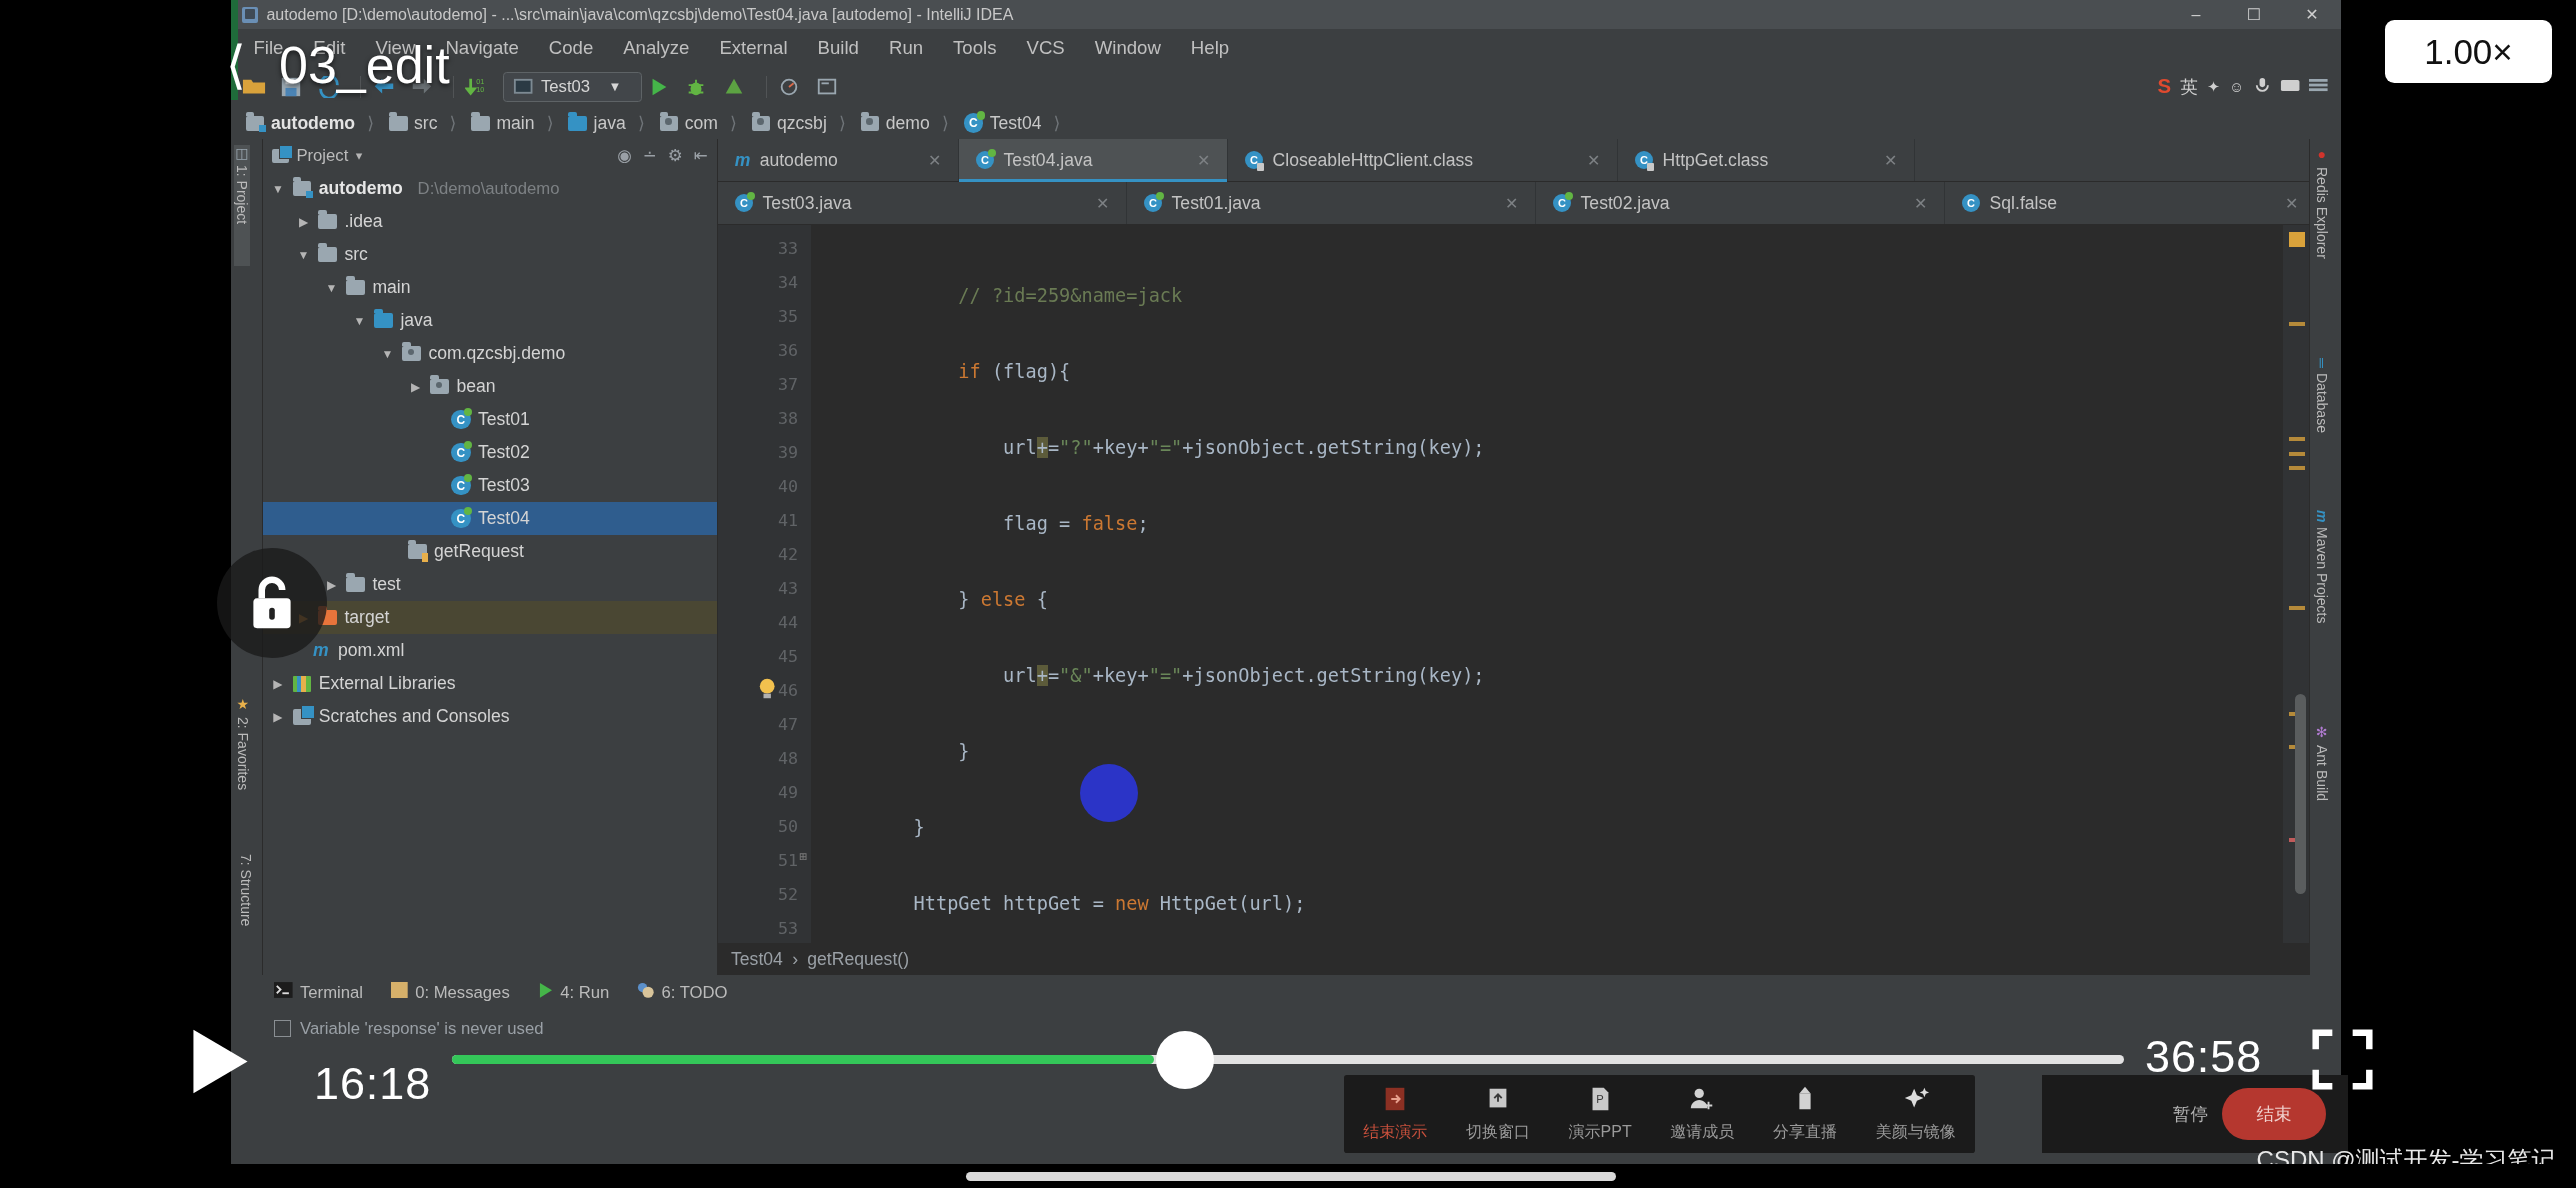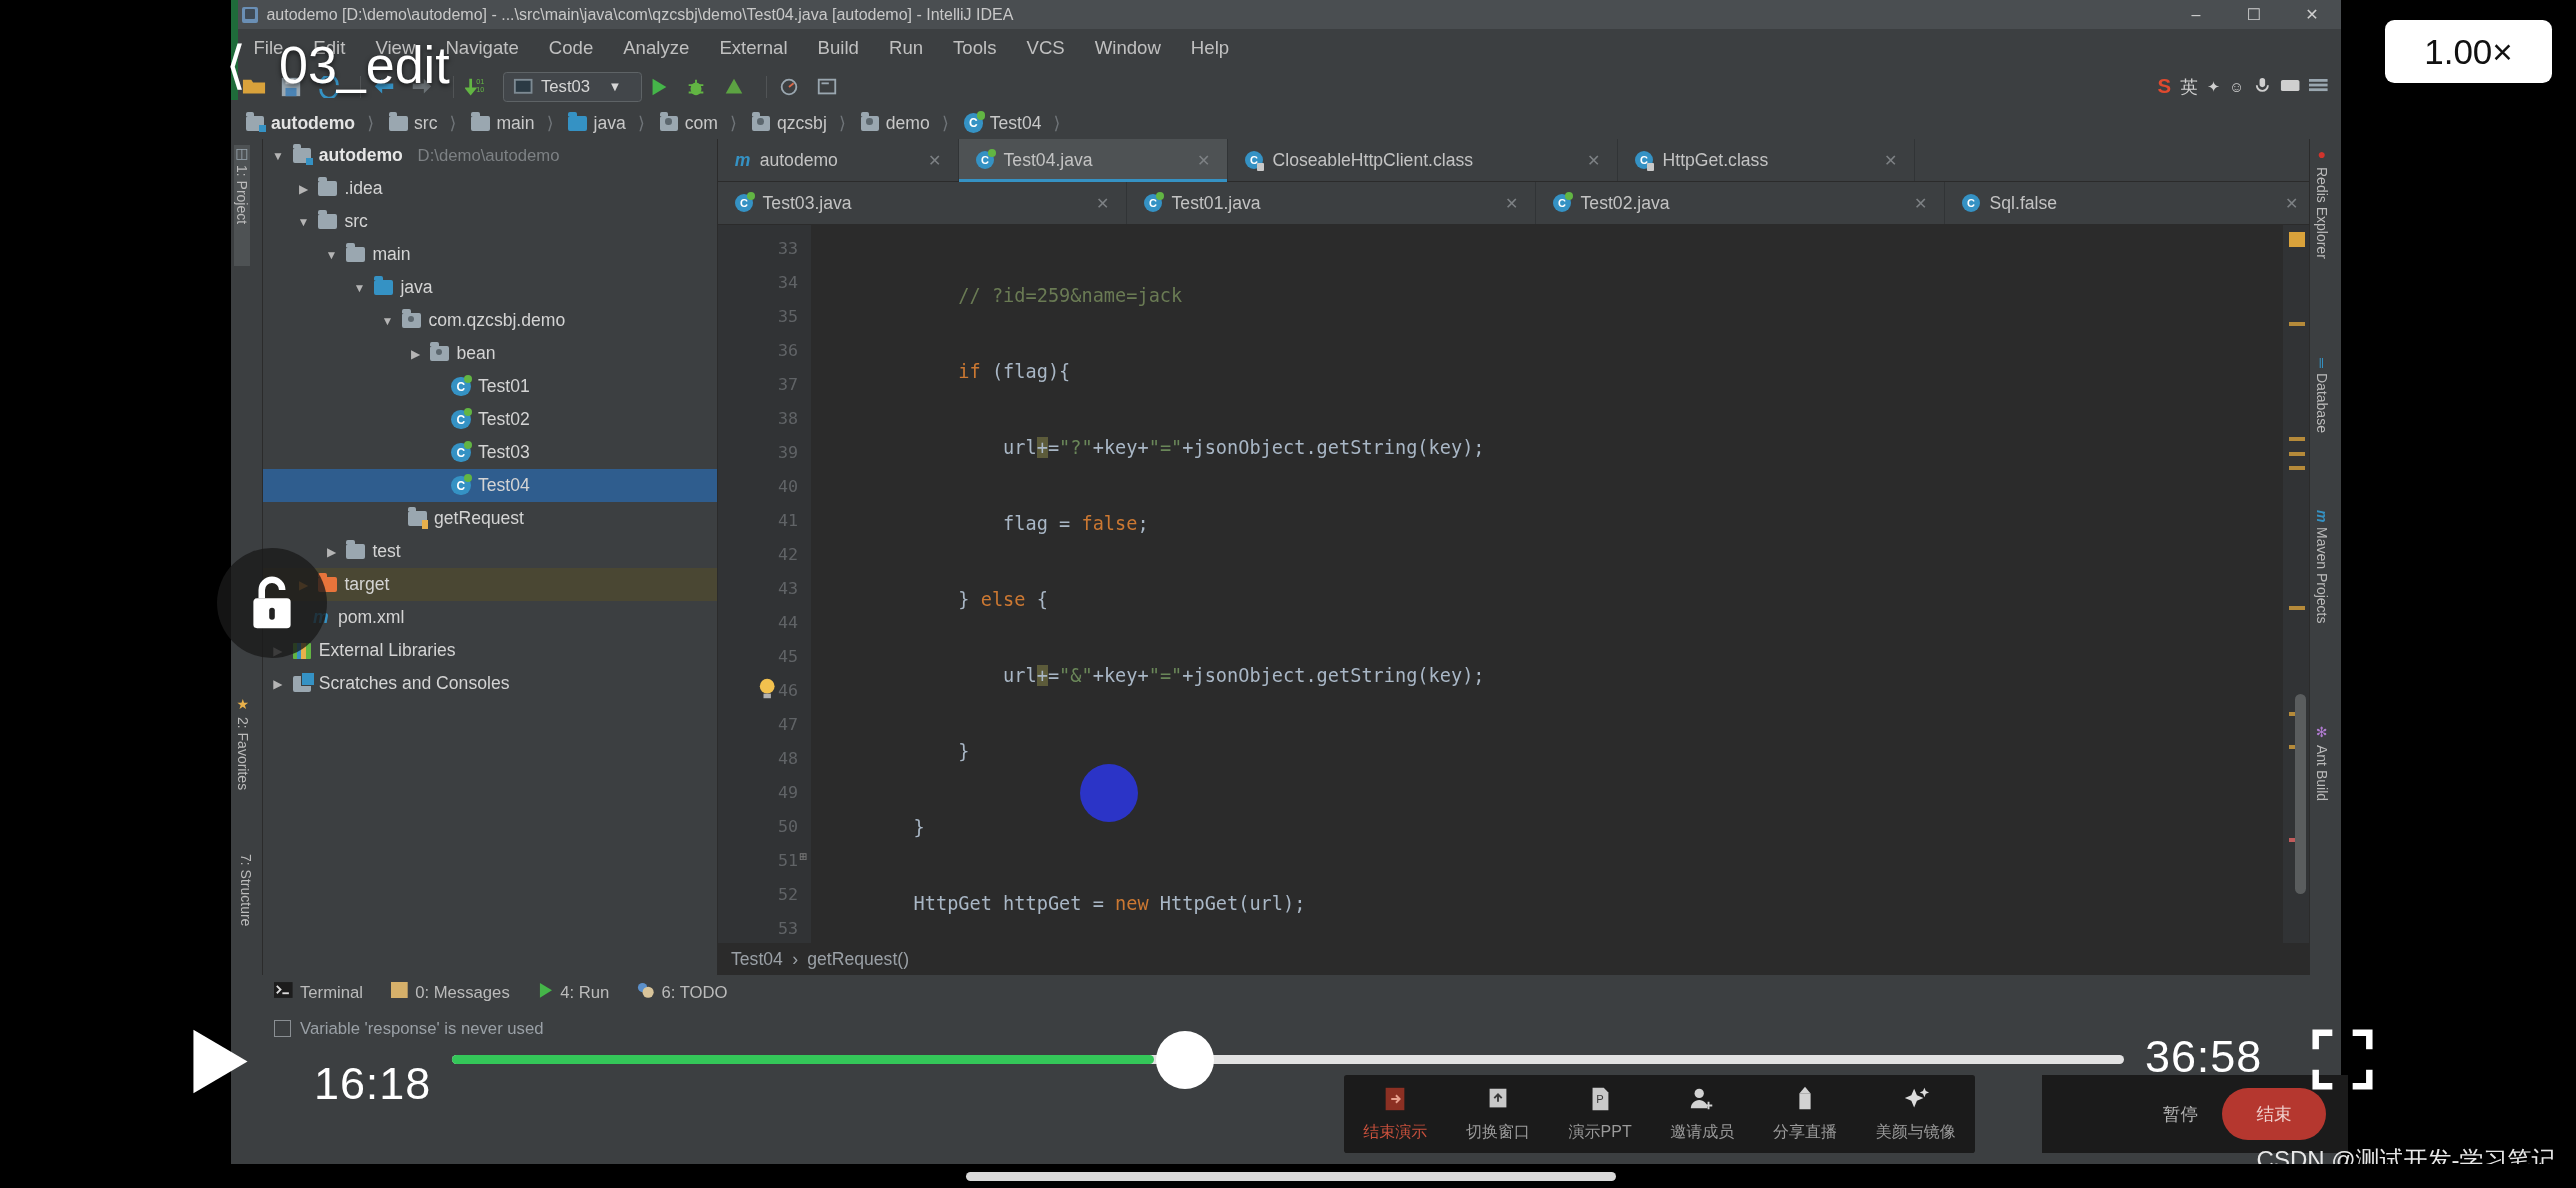--- a/index.html
+++ b/index.html
@@ -168,21 +168,21 @@
 
   
   .rec-toolbar{
     position:absolute; left:1344px; top:1075px; width:631px; height:78px; background:#1b1b1b;
     display:flex; align-items:center; justify-content:space-around; border-radius:2.8px;
   }
   .rec-item{display:flex; flex-direction:column; align-items:center; gap:5.6px; font-size:16px; color:#9a9a9a;}
   .rec-item.red{ color:#c8503c;}
   .rec-right{
     position:absolute; left:2042px; top:1075px; width:306px; height:78px; background:#1b1b1b;
-    display:flex; align-items:center; justify-content:flex-end; gap:24px; padding-right:22px;
+    display:flex; align-items:center; justify-content:flex-end; gap:14px; padding-right:22px;
   }
   .rec-pause{ color:#b4b4b4; font-size:17.6px;}
   .rec-stop{ width:104px;height:52px;border-radius:26px;background:#b5372f;color:#f0cfcc;font-size:17.6px;
              display:flex;align-items:center;justify-content:center;}
   
   .btm-strip{ position:absolute; left:0; bottom:0; width:2576px; height:25px; background:#000;}
   .btm-strip .pill{ position:absolute; left:966px; top:8.4px; width:650px; height:8.4px; border-radius:4.6px; background:#d9d9d9;}
 
   .ideedge{ position:absolute; left:231px; top:0; width:7.4px; height:100px; background:#1f6b3a;}
 </style>
@@ -374,20 +374,31 @@
         <div class="rail-tab" style="top:557px; left:3.7px; height:144px;">
           <span style="color:#e8b04b;">★</span>
           <span>2: Favorites</span>
         </div>
         <div class="rail-tab" style="top:715px; left:6.5px; height:121px;">
           <span>7: Structure</span>
         </div>
       </div>
 
       <div class="projpanel">
+        <div class="proj-head">
+          <span class="scicon" style="width:16.7px;height:14px;"></span>
+          <span>Project</span>
+          <span style="color:#b5b5b5;font-size:13px;">▾</span>
+          <span class="hicons">
+            <span>◉</span>
+            <span>∸</span>
+            <span>⚙</span>
+            <span>⇤</span>
+          </span>
+        </div>
 
         <div class="tree">
           <div class="trow" style="padding-left:7.4px;">
             <span class="arrow">▼</span>
             <span class="ficon mod"></span>
             <span class="tlabel b">autodemo</span>
             <span class="tpath">D:\demo\autodemo</span>
           </div>
           <div class="trow" style="padding-left:33px;">
             <span class="arrow">▶</span>

